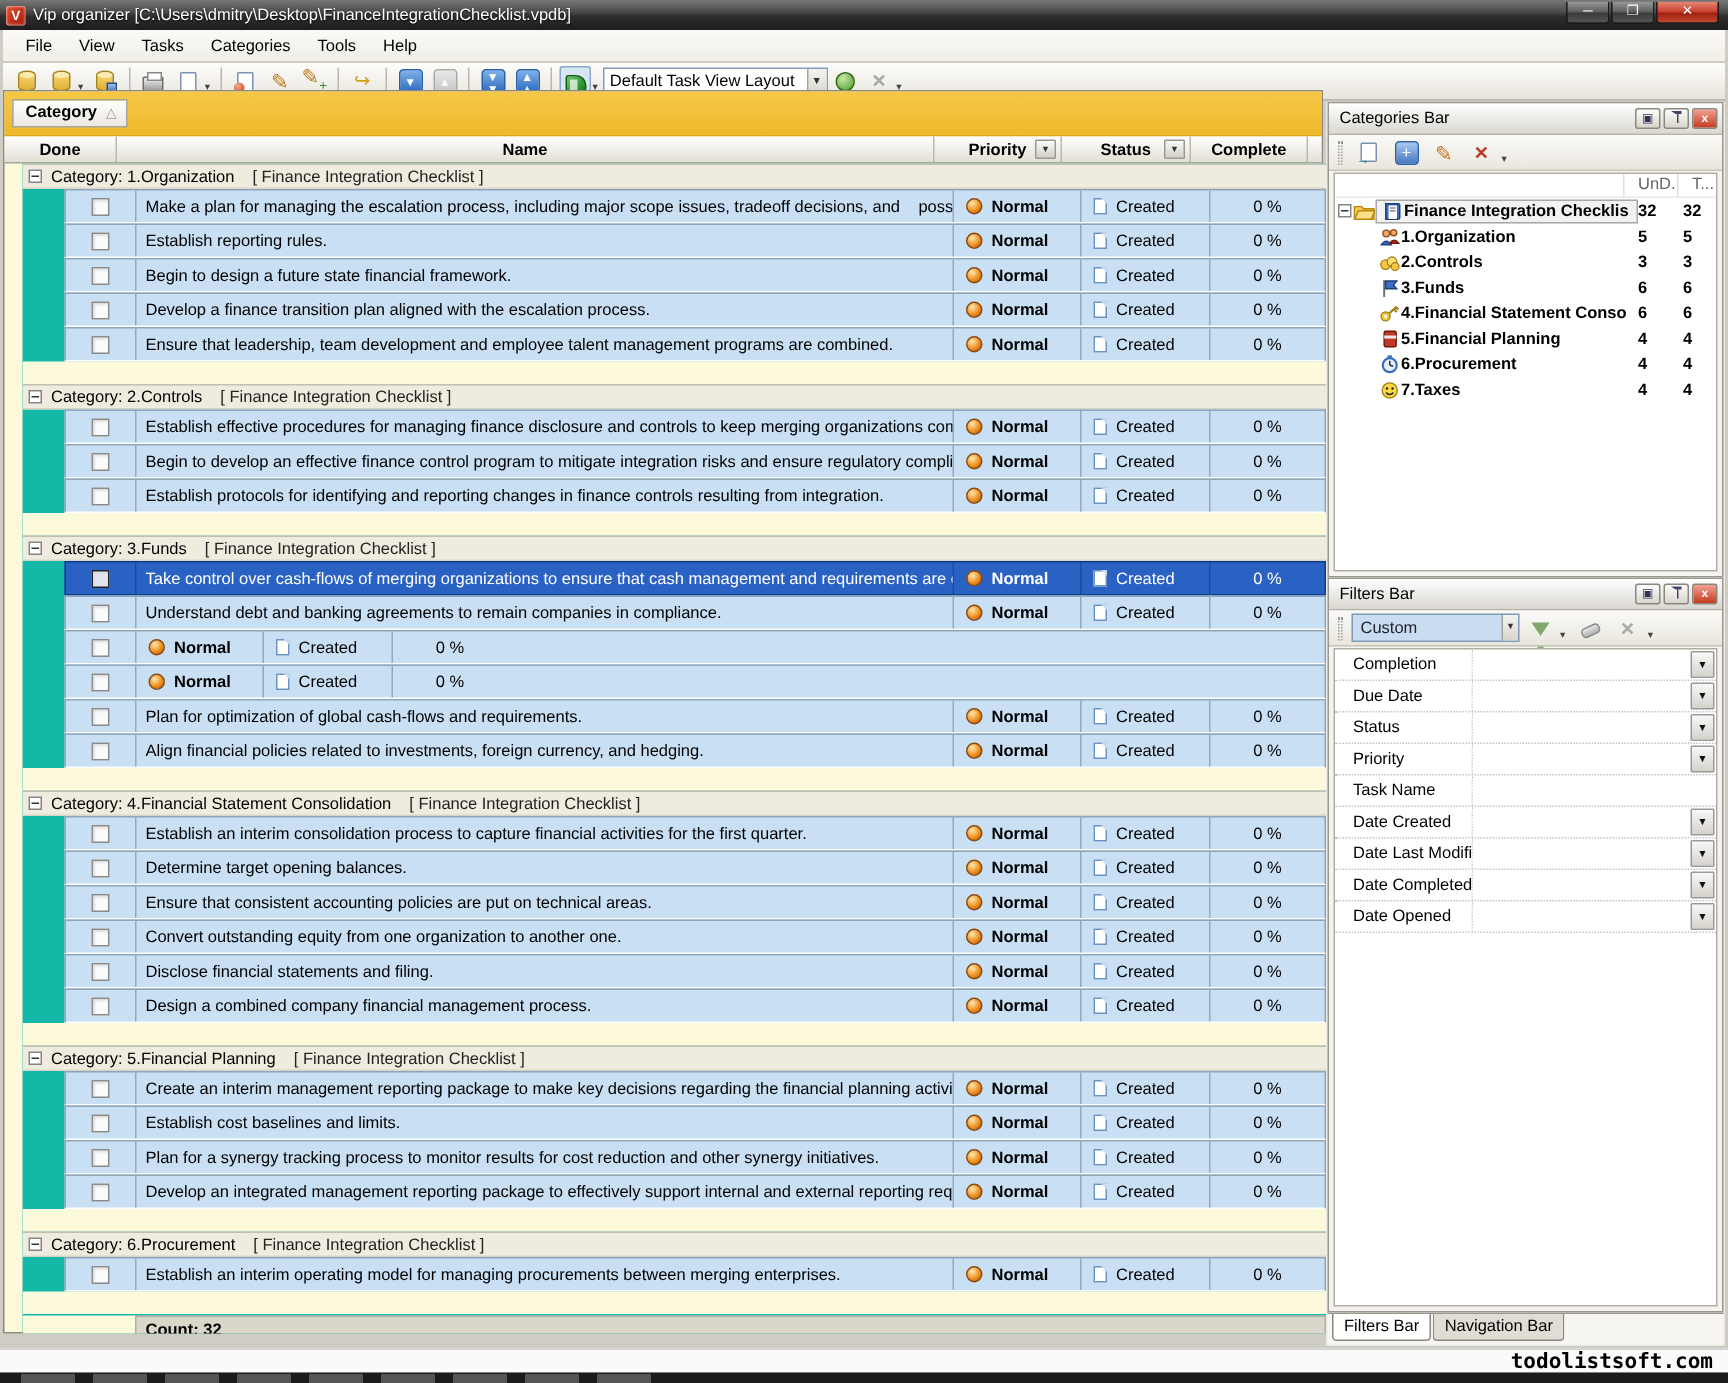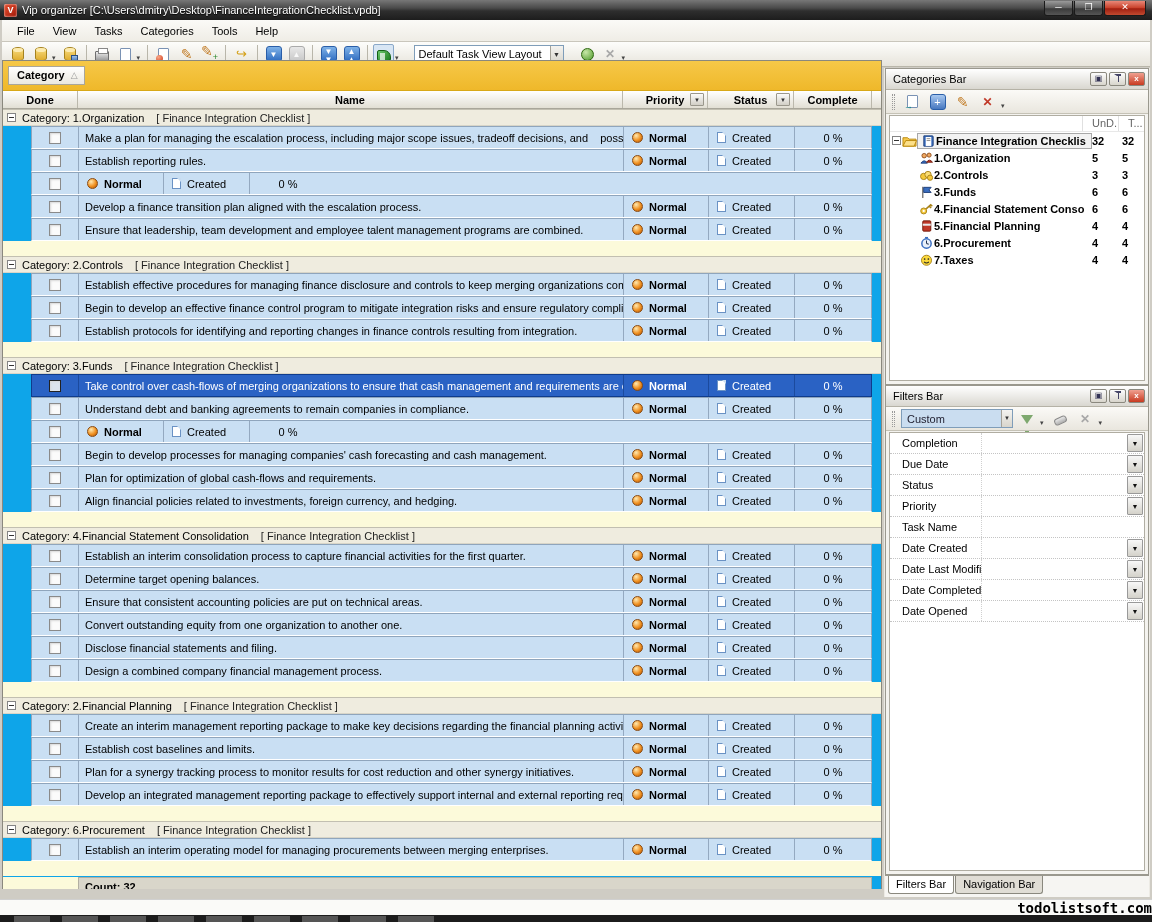--- a/index.html
+++ b/index.html
@@ -31,21 +31,21 @@
     display:flex;align-items:center;padding-left:6px;}
   .menu-item{padding:3px 9px;cursor:default;}
   
   .toolbar{position:absolute;top:42px;left:2px;width:1148px;height:25px;
     background:linear-gradient(#FDFDFB,#E7E4DB);border-bottom:1px solid #B9B6AA;
     display:flex;align-items:center;padding-left:4px;}
   .tbtn{width:21px;height:21px;display:flex;align-items:center;justify-content:center;margin:0 1px;border:1px solid transparent;border-radius:2px;position:relative;}
   .tbtn.pressed{border:1px solid #8AA8C8;background:#D8E6F4;}
   .tsep{width:1px;height:18px;background:#B9B6AA;margin:0 4px;}
   .tcaret{font-size:7px;color:#444;margin:8px 3px 0 0px;}
-  .combo{width:150px;height:19px;background:#fff;border:1px solid #7F9DB9;display:flex;align-items:center;padding-left:4px;margin:0 12px;position:relative;}
+  .combo{width:150px;height:19px;background:#fff;border:1px solid #7F9DB9;display:flex;align-items:center;padding-left:4px;margin:0 0;position:relative;}
   .combo .dd{position:absolute;right:0;top:0;width:13px;height:17px;background:linear-gradient(#F4F3F0,#D8D5CC);border-left:1px solid #A5A298;font-size:7px;line-height:17px;text-align:center;color:#333;}
   
   .ic{display:inline-block;position:relative;}
   .ic-cyl{width:12px;height:14px;background:linear-gradient(#F8DC80,#E0AE30);border:1px solid #A5821E;border-radius:6px/3px;}
   .ic-cyl .cap{position:absolute;top:0;left:0;width:10px;height:4px;border-radius:50%;background:#FCEBB0;}
   .ic-save-mini{position:absolute;right:-3px;bottom:-2px;width:7px;height:7px;background:linear-gradient(#9CC0E8,#4878B8);border:1px solid #2A4E80;}
   .ic-print{width:14px;height:10px;background:linear-gradient(#EDEDED,#9E9E9E);border:1px solid #6E6E6E;border-radius:1px;margin-top:4px;}
   .ic-print::before{content:"";position:absolute;top:-4px;left:2px;width:8px;height:4px;background:#fff;border:1px solid #888;}
   .ic-doc{width:11px;height:13px;background:#fff;border:1px solid #7A92B4;border-radius:1px;}
   .ic-doc.red::after{content:"";position:absolute;left:-3px;bottom:-2px;width:7px;height:7px;border-radius:50%;background:radial-gradient(circle at 35% 30%,#F8A888,#D03818);}
@@ -66,21 +66,21 @@
   .ic-funnel::after{content:"";position:absolute;left:-2px;top:7px;width:4px;height:6px;background:#7EA86E;}
   .ic-eraser{width:13px;height:7px;background:linear-gradient(#E8E8E8,#B0B0B0);border:1px solid #888;border-radius:3px;transform:rotate(-25deg);margin-top:4px;}
   
   .main-panel{position:absolute;top:60px;left:2px;width:880px;height:829px;border:1px solid #8A887E;background:#FCFADA;}
   .group-band{height:30px;background:linear-gradient(#F6C848,#EFB82A);display:flex;align-items:center;padding-left:5px;border-bottom:1px solid #D8A818;}
   .group-field{background:linear-gradient(#FFFFFF,#EBE8DF);border:1px solid #A9A69A;padding:2px 6px 3px 8px;font-weight:bold;display:flex;align-items:center;gap:6px;}
   .group-field .tri{color:#9A9A9A;font-size:9px;font-weight:normal;}
   .grid-header{height:18px;display:flex;background:linear-gradient(#FFFFFF,#E2DFD4);border-bottom:1px solid #A9A69A;font-weight:bold;}
   .gh{border-right:1px solid #BBB8AC;display:flex;align-items:center;justify-content:center;position:relative;}
   .hdd{position:absolute;right:3px;top:2px;width:14px;height:13px;background:linear-gradient(#FAFAFA,#D2CFC6);border:1px solid #9A978C;font-size:6px;color:#333;line-height:12px;text-align:center;border-radius:1px;}
-  .grid-body{position:relative;width:100%;height:780px;overflow:hidden;background:#0ea5e9;}
+  .grid-body{position:relative;width:100%;height:780px;overflow:hidden;background:#14b8a6;margin-left:12px;}
   .cat-row{height:17px;display:flex;align-items:center;background:#EFECDF;border-top:1px solid #C2BFB1;border-bottom:1px solid #D8D5C8;padding-left:4px;gap:6px;}
   .cat-row .cat-label{font-weight:normal;}
   .cat-row .cat-suffix{margin-left:6px;color:#222;}
   .exp{width:9px;height:9px;border:1px solid #848484;background:#fff;position:relative;flex:none;}
   .exp::before{content:"";position:absolute;left:1px;right:1px;top:3px;height:1px;background:#333;}
   .gap-row{height:15px;background:#FCFADA;}
   .task-row{height:23px;display:flex;margin-left:28px;width:841px;background:#C9DFF3;border-top:1px solid #8FA5BC;border-bottom:1px solid #FFFFFF;border-left:1px solid #8FA5BC;border-right:1px solid #8FA5BC;}
   .task-row.sel{background:#2A62C4;border-color:#0F3C8C;color:#fff;}
   .cell{border-right:1px solid #94A9C0;display:flex;align-items:center;height:100%;}
   .task-row.sel .cell{border-right-color:#1B4A9E;}
@@ -131,21 +131,21 @@
   .fbody{position:absolute;top:46px;left:3px;right:3px;bottom:3px;background:#fff;border:1px solid #B0ADA2;}
   .frow{height:21px;display:flex;align-items:center;border-bottom:1px dotted #C4C4C4;position:relative;}
   .frow .flabel{width:92px;padding-left:12px;border-right:1px dotted #D0D0D0;white-space:nowrap;overflow:hidden;height:100%;display:flex;align-items:center;}
   .frow .fdd{position:absolute;right:1px;top:1px;width:16px;height:18px;background:linear-gradient(#F8F8F8,#D4D2CA);border:1px solid #999;font-size:7px;line-height:17px;text-align:center;color:#111;border-radius:1px;}
   
   .dock-tabs{position:absolute;left:1px;bottom:0;width:264px;height:22px;background:#F6F5F2;border-top:1px solid #9A988E;display:flex;align-items:flex-start;padding-left:3px;}
   .dtab{padding:2px 7px 3px;border:1px solid #8A887E;border-top:none;background:#E0DDD5;margin-right:1px;border-radius:0 0 3px 3px;}
   .dtab.active{background:#FFFFFF;}
   
   .watermark{position:absolute;top:899px;left:0;width:1152px;height:16px;background:#FAFAF8;border-top:1px solid #D0D0D0;
-    font-family:"DejaVu Sans Mono", monospace;font-weight:bold;font-size:14px;text-align:right;line-height:16px;}
+    font-family:"DejaVu Sans Mono", monospace;font-weight:bold;font-size:14px;text-align:right;padding-right:10px;line-height:16px;}
   .taskbar{position:absolute;top:915px;left:0;width:1152px;height:7px;background:#1C1C1C;}
   .taskbar .tb-block{position:absolute;top:1px;height:6px;background:#555;}
   
   .tsvg{width:15px;height:14px;display:block;}
 </style>
 </head>
 <body>
 
 <div class="titlebar">
   <span class="appicon">V</span>
@@ -311,20 +311,23 @@
           <span>Created</span>
         </span>
         <span class="cell comp">
           <span>0 %</span>
         </span>
       </div>
       <div class="task-row">
         <span class="cell done">
           <span class="cb"></span>
         </span>
+        <span class="cell name">
+          <span class="tname">Begin to design a future state financial framework.</span>
+        </span>
         <span class="cell prio">
           <span class="ball"></span>
           <span>Normal</span>
         </span>
         <span class="cell stat">
           <span class="docic"></span>
           <span>Created</span>
         </span>
         <span class="cell comp">
           <span>0 %</span>
@@ -488,23 +491,20 @@
           <span>Created</span>
         </span>
         <span class="cell comp">
           <span>0 %</span>
         </span>
       </div>
       <div class="task-row">
         <span class="cell done">
           <span class="cb"></span>
         </span>
-        <span class="cell name">
-          <span class="tname">Begin to develop processes for managing companies' cash forecasting and cash management.</span>
-        </span>
         <span class="cell prio">
           <span class="ball"></span>
           <span>Normal</span>
         </span>
         <span class="cell stat">
           <span class="docic"></span>
           <span>Created</span>
         </span>
         <span class="cell comp">
           <span>0 %</span>
@@ -664,21 +664,21 @@
           <span class="docic"></span>
           <span>Created</span>
         </span>
         <span class="cell comp">
           <span>0 %</span>
         </span>
       </div>
       <div class="gap-row"></div>
       <div class="cat-row">
         <span class="exp"></span>
-        <span class="cat-label">Category: 2.Financial Planning</span>
+        <span class="cat-label">Category: 5.Financial Planning</span>
         <span class="cat-suffix">[ Finance Integration Checklist ]</span>
       </div>
       <div class="task-row">
         <span class="cell done">
           <span class="cb"></span>
         </span>
         <span class="cell name">
           <span class="tname">Create an interim management reporting package to make key decisions regarding the financial planning activity of merging</span>
         </span>
         <span class="cell prio">

